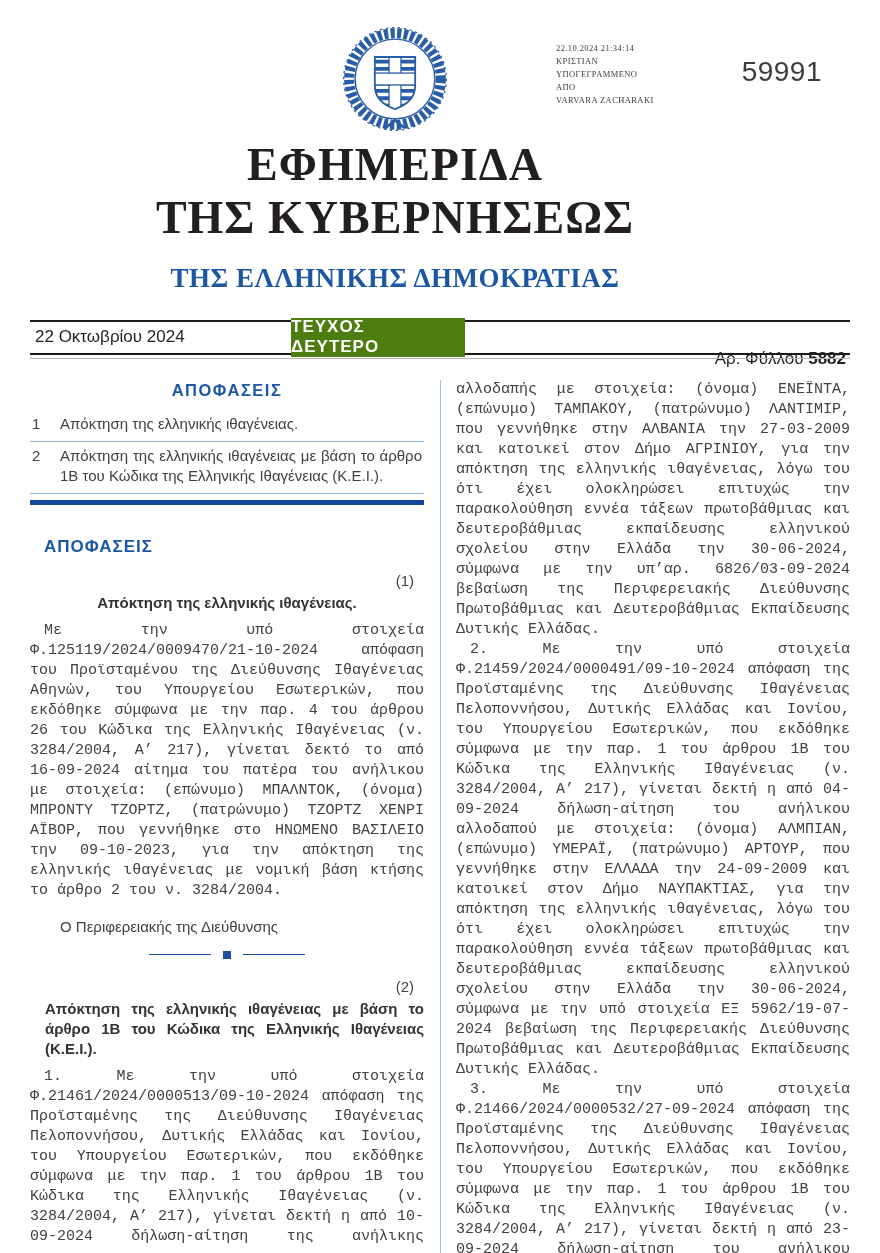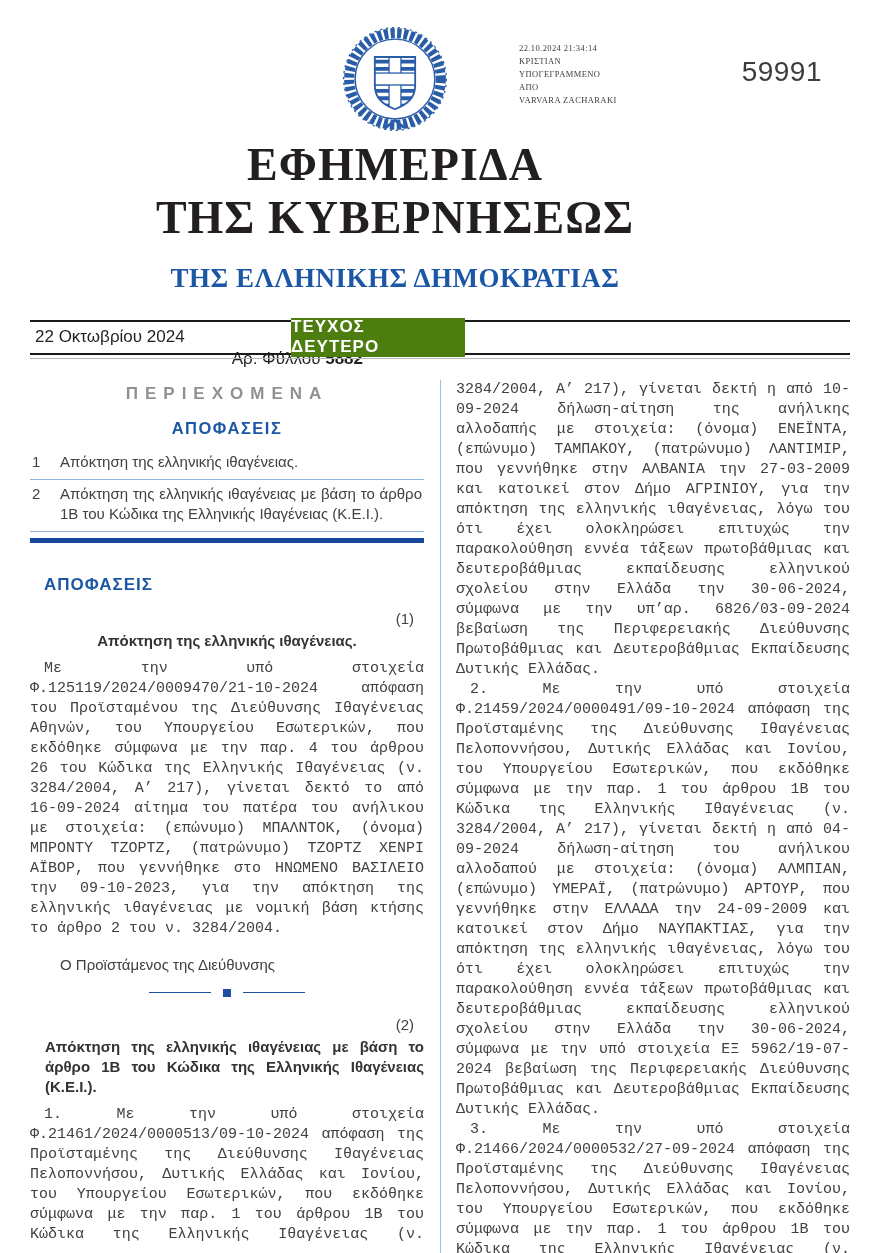--- a/index.html
+++ b/index.html
@@ -2,21 +2,21 @@
 <html lang="el"><head>
 <meta charset="utf-8">
 <style>
   html,body{margin:0;padding:0;background:#ffffff;}
   .page{
     position:relative;width:880px;height:1253px;background:#fff;overflow:hidden;
     font-family:"Liberation Sans","DejaVu Sans",sans-serif;color:#414142;
   }
   
   .stamp{
-    position:absolute;left:519px;top:42px;width:170px;
+    position:absolute;left:556px;top:42px;width:170px;
     font-family:"Liberation Serif","DejaVu Serif",serif;
     font-size:8.5px;line-height:13px;color:#3c3c3c;letter-spacing:.4px;
   }
   .page-number{
     position:absolute;right:58px;top:56px;
     font-size:28px;color:#3c3c3c;letter-spacing:.5px;
   }
   
   .masthead{position:relative;text-align:center;transform:translateX(-45px);padding-top:24px;}
   .emblem{display:block;margin:0 auto;}
@@ -25,21 +25,21 @@
     font-size:46px;line-height:1.16;margin-top:4px;letter-spacing:1px;
   }
   .mast-sub{
     font-family:"Liberation Serif","DejaVu Serif",serif;font-weight:bold;color:#1c57a5;
     font-size:27px;margin-top:18px;letter-spacing:.5px;
   }
   
   .issue-bar{
     position:relative;margin:26px 30px 0;height:31px;
     border-top:2px solid #1a1a1a;border-bottom:2.5px solid #1a1a1a;
-    display:flex;align-items:center;justify-content:flex-start;
+    display:flex;align-items:center;justify-content:space-between;
     font-size:17px;color:#231f20;gap:47px;
   }
   .issue-bar::after{
     content:"";position:absolute;left:0;right:0;bottom:-6px;border-bottom:1px solid #b5b5b5;
   }
   .issue-date{padding-left:5px;}
   .issue-type{
     position:absolute;left:261px;top:-4px;width:174px;height:39px;z-index:2;
     background:#4d7c0f;color:#ffffff;font-weight:bold;letter-spacing:1px;word-spacing:7px;
     display:flex;align-items:center;justify-content:center;font-size:17px;
@@ -143,41 +143,40 @@
     <span class="issue-type">ΤΕΥΧΟΣ ΔΕΥΤΕΡΟ</span>
     <span class="sheet">
       <span>Αρ. Φύλλου</span>
       <b>5882</b>
     </span>
   </div>
 
   <div class="columns">
 
     <div class="toc">
-      <div class="toc-title">ΠΕΡΙΕΧΟΜΕΝΑ</div>
       <div class="toc-section">ΑΠΟΦΑΣΕΙΣ</div>
       <div class="toc-item">
         <span class="toc-num">1</span>
         <span>Απόκτηση της ελληνικής ιθαγένειας.</span>
       </div>
       <div class="toc-item">
         <span class="toc-num">2</span>
         <span>Απόκτηση της ελληνικής ιθαγένειας με βάση το άρθρο 1Β του Κώδικα της Ελληνικής Ιθαγένειας (Κ.Ε.Ι.).</span>
       </div>
       <div class="toc-rule"></div>
     </div>
 
     <div class="sec-head">ΑΠΟΦΑΣΕΙΣ</div>
 
     <div class="dnum">(1)</div>
     <div class="dtitle-center">Απόκτηση της ελληνικής ιθαγένειας.</div>
     <p class="body-p">Με την υπό στοιχεία Φ.125119/2024/0009470/21-10-2024 απόφαση του Προϊσταμένου της Διεύθυνσης Ιθαγένειας Αθηνών, του Υπουργείου Εσωτερικών, που εκδόθηκε σύμφωνα με την παρ. 4 του άρθρου 26 του Κώδικα της Ελληνικής Ιθαγένειας (ν. 3284/2004, Α’ 217), γίνεται δεκτό το από 16-09-2024 αίτημα του πατέρα του ανήλικου με στοιχεία: (επώνυμο) ΜΠΑΛΝΤΟΚ, (όνομα) ΜΠΡΟΝΤΥ ΤΖΟΡΤΖ, (πατρώνυμο) ΤΖΟΡΤΖ ΧΕΝΡΙ ΑΪΒΟΡ, που γεννήθηκε στο ΗΝΩΜΕΝΟ ΒΑΣΙΛΕΙΟ την 09-10-2023, για την απόκτηση της ελληνικής ιθαγένειας με νομική βάση κτήσης το άρθρο 2 του ν. 3284/2004.</p>
 
     <div class="sig">
-      <div>Ο Προϊστάμενος της Διεύθυνσης</div>
+      <div>Ο Περιφερειακής της Διεύθυνσης</div>
     </div>
 
     <div class="divider">
       <span class="line"></span>
       <span class="sq"></span>
       <span class="line"></span>
     </div>
 
     <div class="dnum">(2)</div>
     <div class="dtitle-left">Απόκτηση της ελληνικής ιθαγένειας με βάση το άρθρο 1Β του Κώδικα της Ελληνικής Ιθαγένειας (Κ.Ε.Ι.).</div>

